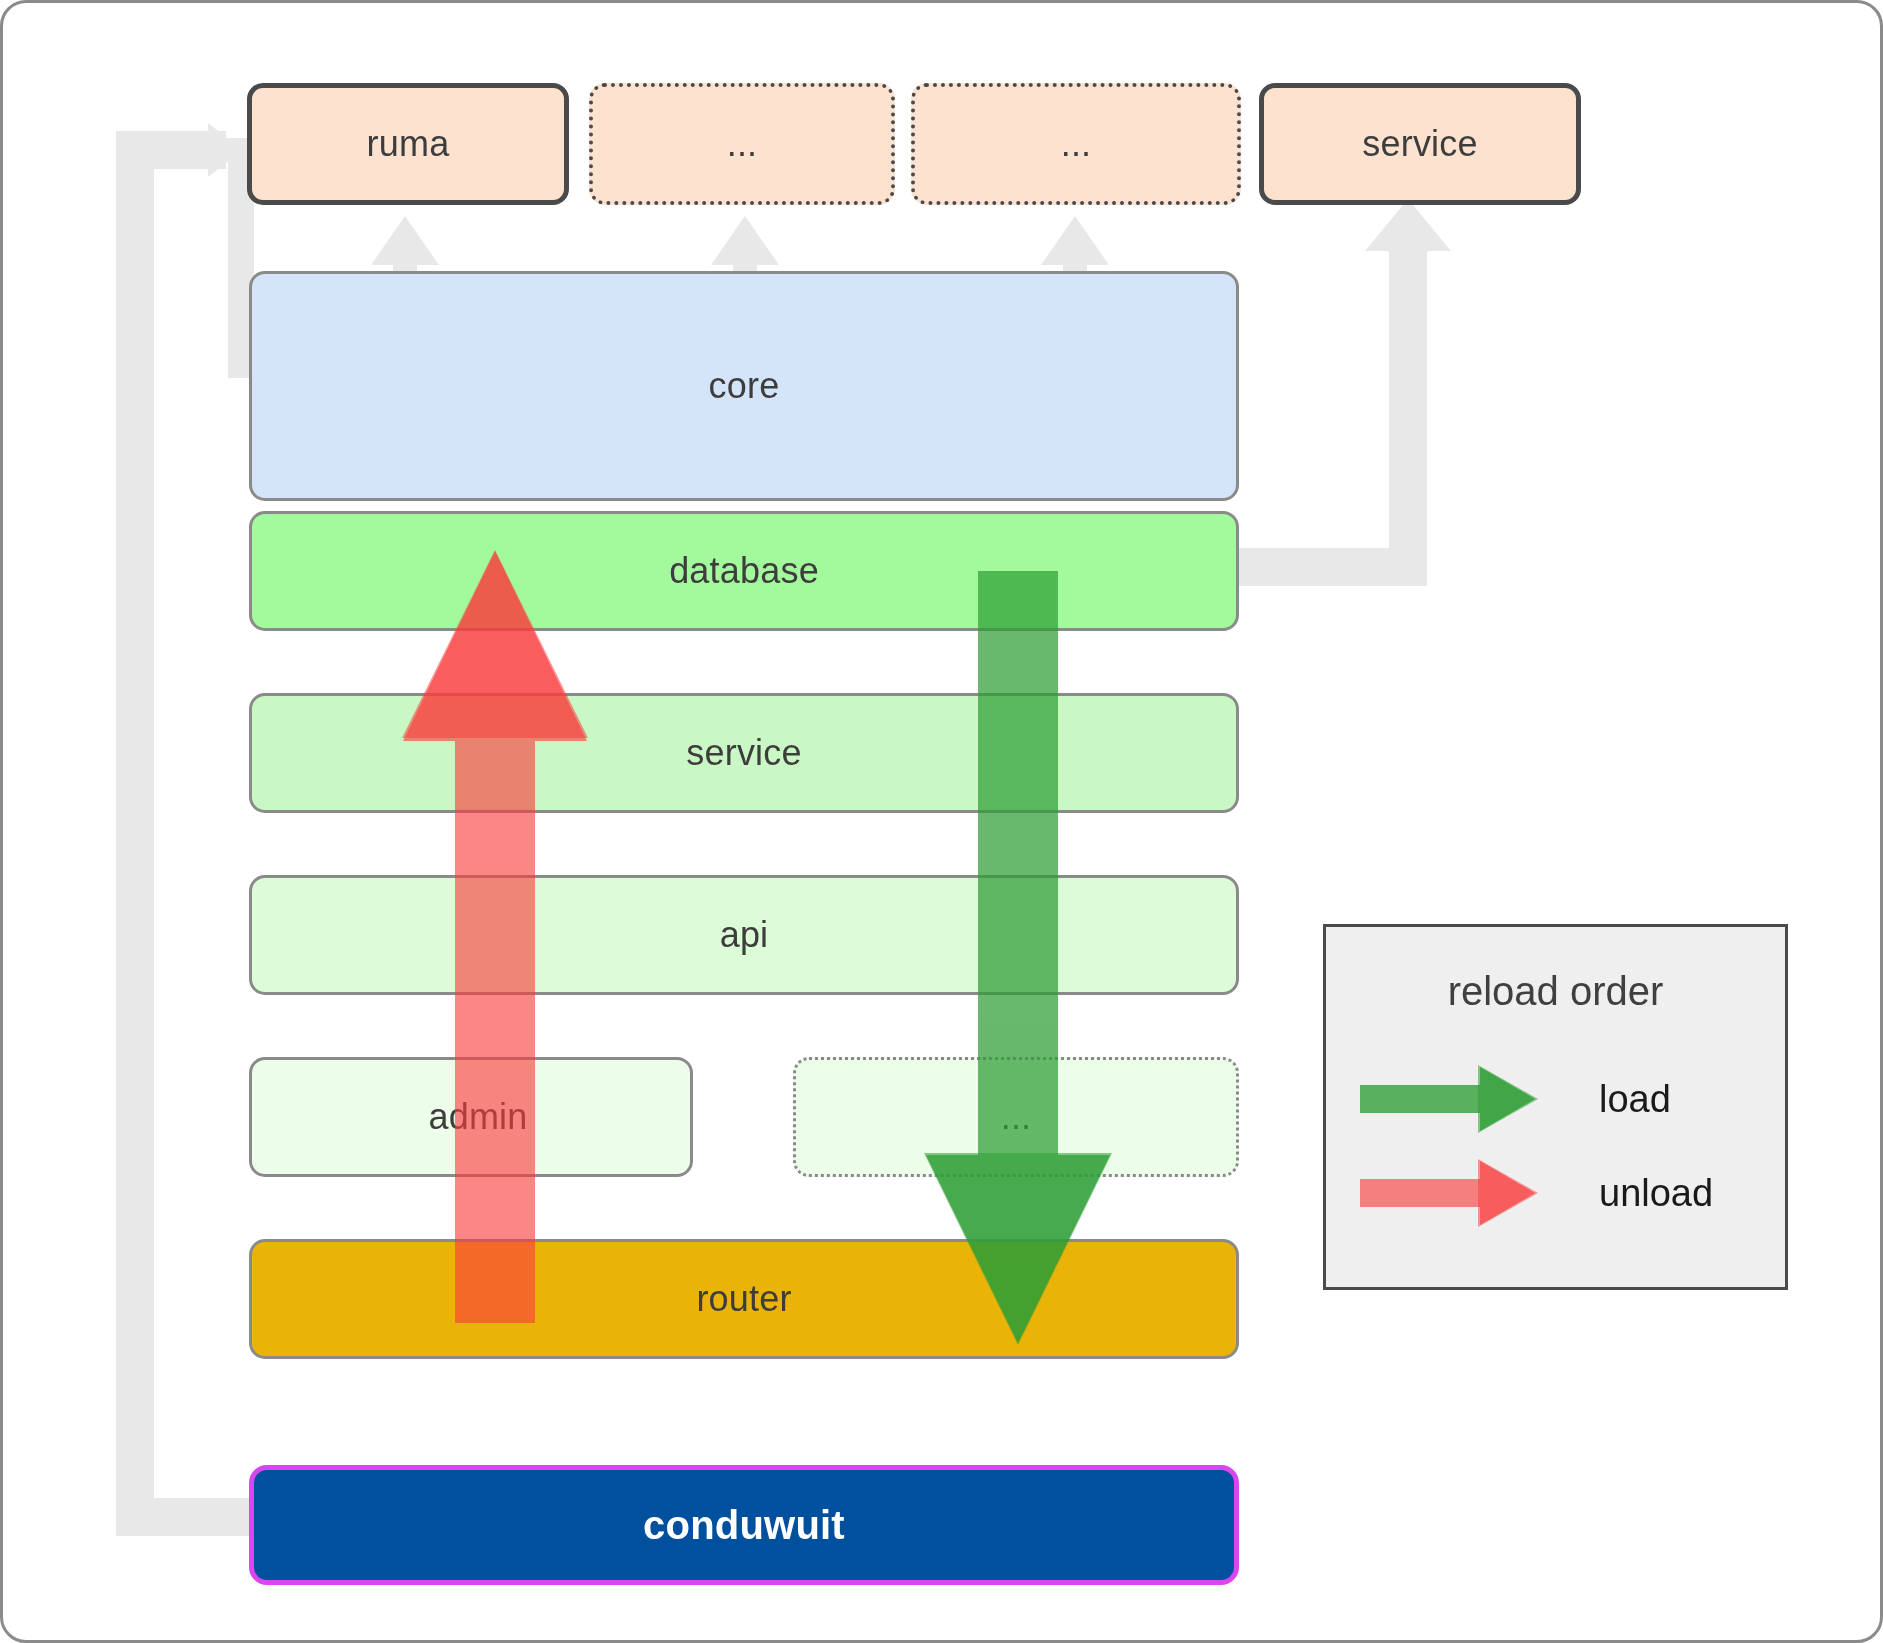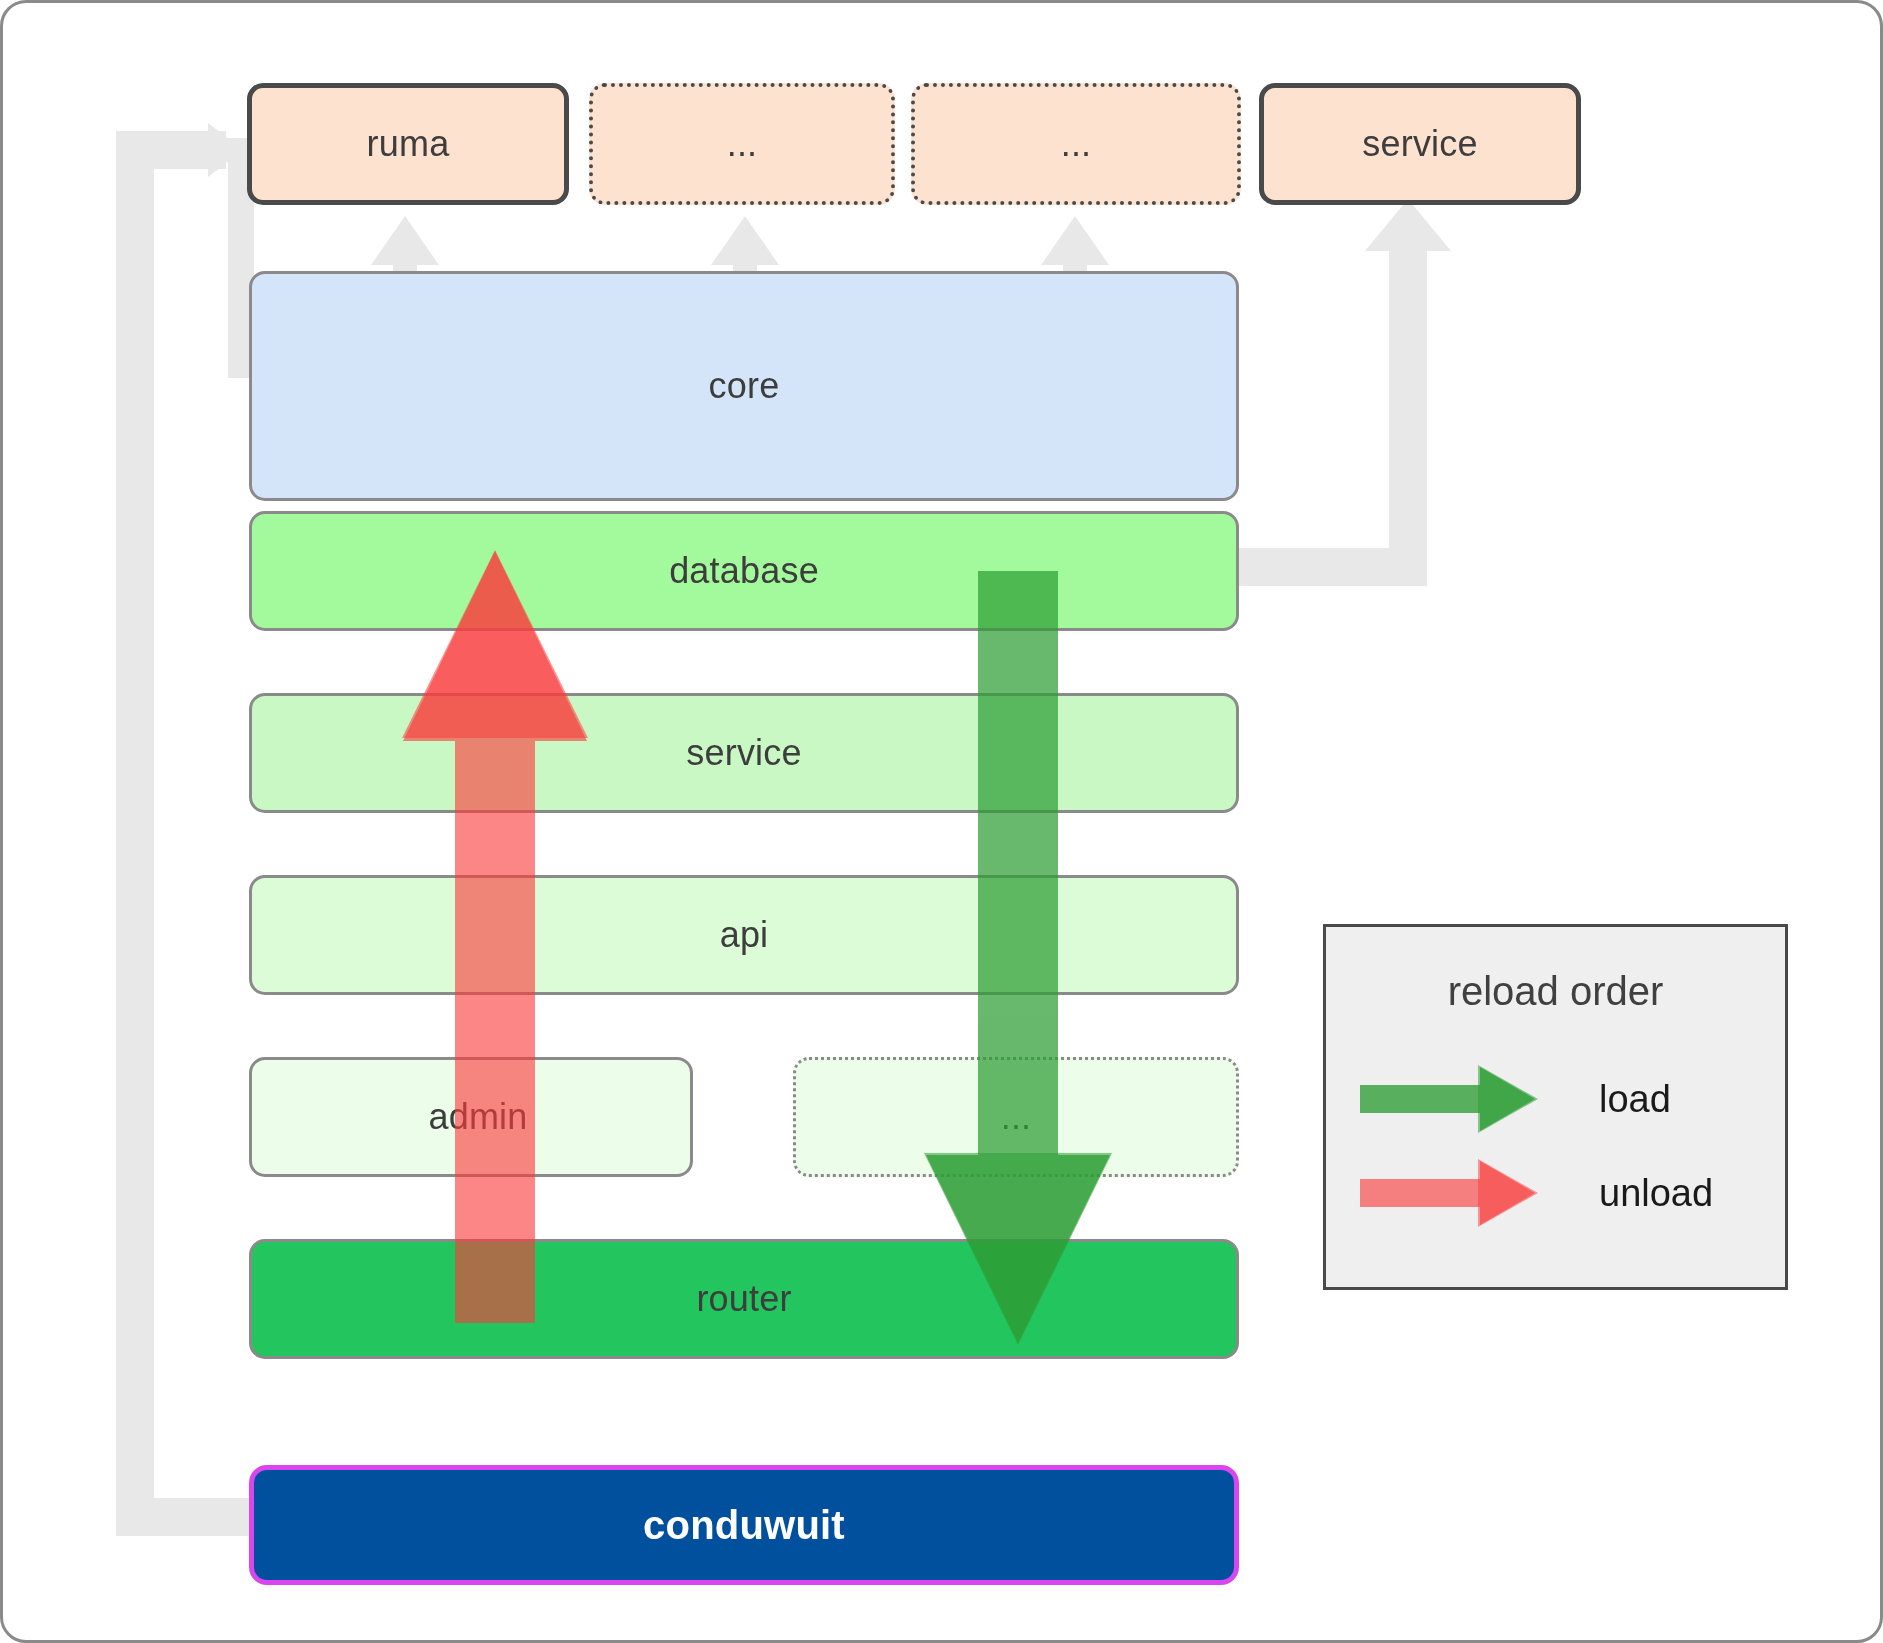--- a/index.html
+++ b/index.html
@@ -41,21 +41,21 @@
   
   .dep{ background:#fde2d0; }
   
   .core{ background:#d4e5fa; }
   
   .l-database{ background:#a3fa9c; }
   .l-service { background:#caf8c4; }
   .l-api     { background:#dcfbd7; }
   .l-admin   { background:#ecfde9;padding-left:14px; }
   .l-dots    { background:#ecfde9; }
-  .l-router  { background:#22c55e; }
+  .l-router  { background:#eab308; }
 
   .root{
     background:#00509d;
     color:#ffffff;
     font-size:40px;
     font-weight:bold;
     border:5px solid #d946ef;
     border-radius:18px;
   }
 

